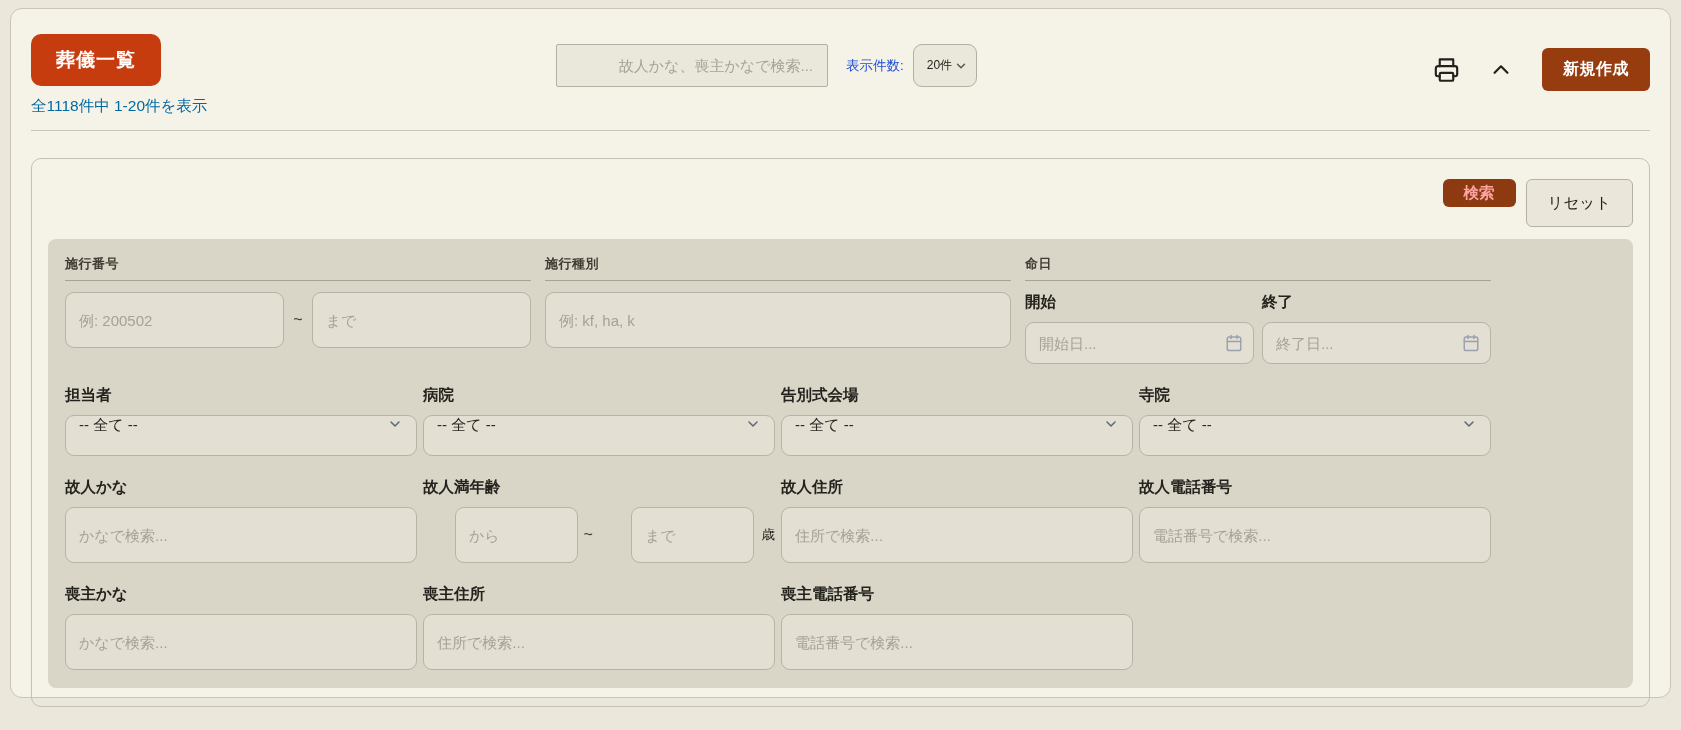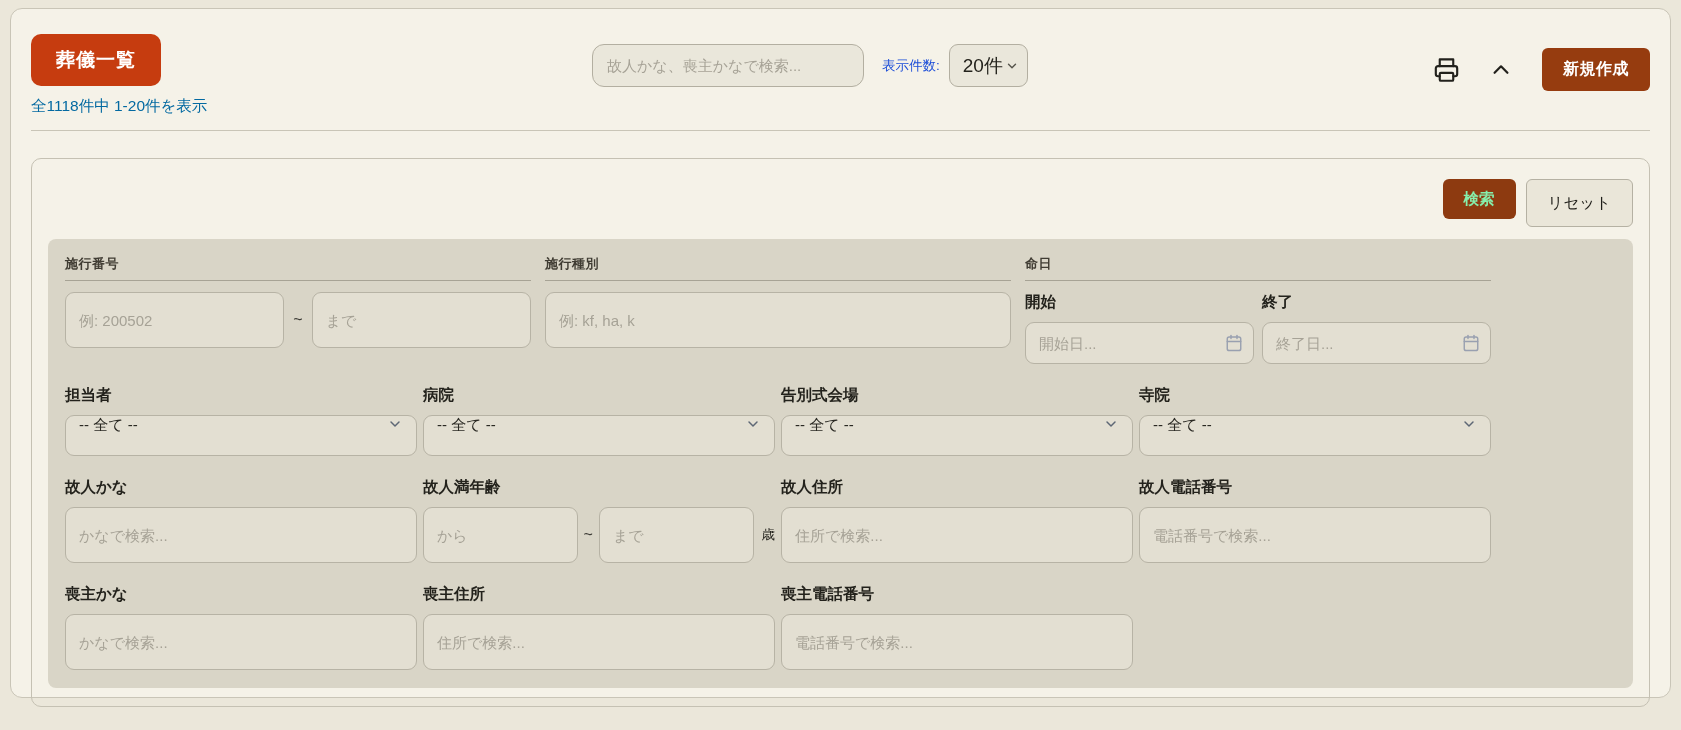--- a/index.html
+++ b/index.html
@@ -14,57 +14,58 @@
     position: relative;
     margin: 8px 10px 0;
     width: 1661px;
     height: 690px;
     background: #f5f2e8;
     border: 1px solid #c9c5b7;
     border-radius: 12px;
     padding: 25px 20px 0;
   }
   
-  .header { display: flex; align-items: flex-start; gap: 36px; }
+  .header { display: flex; align-items: flex-start; }
   .header-left { width: 525px; flex: 0 0 auto; }
   .badge {
     display: inline-block;
     background: #c63c0f;
     color: #ffffff;
     font-size: 19px;
     font-weight: 700;
     line-height: 26px;
     padding: 13px 25px;
     border-radius: 10px;
     letter-spacing: 1px;
   }
   .summary { margin-top: 10px; font-size: 15.5px; color: #0369a1; }
   .header-center { display: flex; align-items: center; gap: 18px; margin-top: 10px; }
   .search-input {
     width: 272px; height: 43px;
     background: #eae7db;
     border: 1.5px solid #b3afa1;
-    border-radius: 12px;
+    border-radius: 2px;
     padding: 16px 14px;
     font-size: 15px;
     font-family: "Liberation Sans", sans-serif;
     color: #23221c;
     outline: none;
+    text-align: right;
   }
   input::placeholder { color: #a6a296; opacity: 1; }
   .per-page { display: flex; align-items: center; gap: 9px; }
   .per-page-label { font-size: 13.5px; color: #1d4ed8; }
   .per-page-select {
     display: flex; align-items: center; gap: 2px;
     height: 43px;
     background: #eae7db;
     border: 1.5px solid #b3afa1;
     border-radius: 9px;
     padding: 0 8px 0 13px;
-    font-size: 19px;
+    font-size: 12px;
     cursor: pointer;
   }
   .header-right { margin-left: auto; display: flex; align-items: center; gap: 30px; margin-top: 14px; }
   .icon-btn { display: inline-flex; align-items: center; justify-content: center; cursor: pointer; }
   .btn-create {
     height: 43px;
     background: #963c0f;
     color: #fff;
     border: none;
     border-radius: 6px;
@@ -78,23 +79,23 @@
   .divider { border-top: 1px solid #c9c5b7; margin-top: 13px; }
   
   .filter-panel {
     margin-top: 27px;
     border: 1px solid #c5c1b3;
     border-radius: 10px;
     padding: 20px 16px 18px;
   }
   .filter-actions { display: flex; justify-content: flex-end; gap: 10px; margin-bottom: 12px; }
   .btn-search {
-    height: 40px;
+    height: 28px;
     background: #8d3a10;
-    color: #86efac;
+    color: #fca5a5;
     border: none;
     border-radius: 6px;
     padding: 0 21px;
     font-size: 15.5px;
     font-weight: 600;
     font-family: "Liberation Sans", sans-serif;
     cursor: pointer;
   }
   .btn-reset {
     height: 48px;
@@ -149,21 +150,21 @@
     height: 41px;
     background: #e3dfd2;
     border: 1px solid #b7b3a5;
     border-radius: 9px;
     padding: 0 13px;
     font-size: 15px;
     color: #2a2923;
     cursor: pointer;
   }
   .age-range { display: flex; align-items: center; gap: 6px; }
-  .age-range .f-input { flex: 1; min-width: 0; }
+  .age-range .f-input { flex: 1; min-width: 0; margin-left: 32px; }
   .age-suffix { font-size: 13.5px; color: #23221c; flex: 0 0 auto; margin-left: 2px; }
 </style>
 </head>
 <body>
 
 <div class="card">
 
   <div class="header">
     <div class="header-left">
       <div class="badge">葬儀一覧</div>

